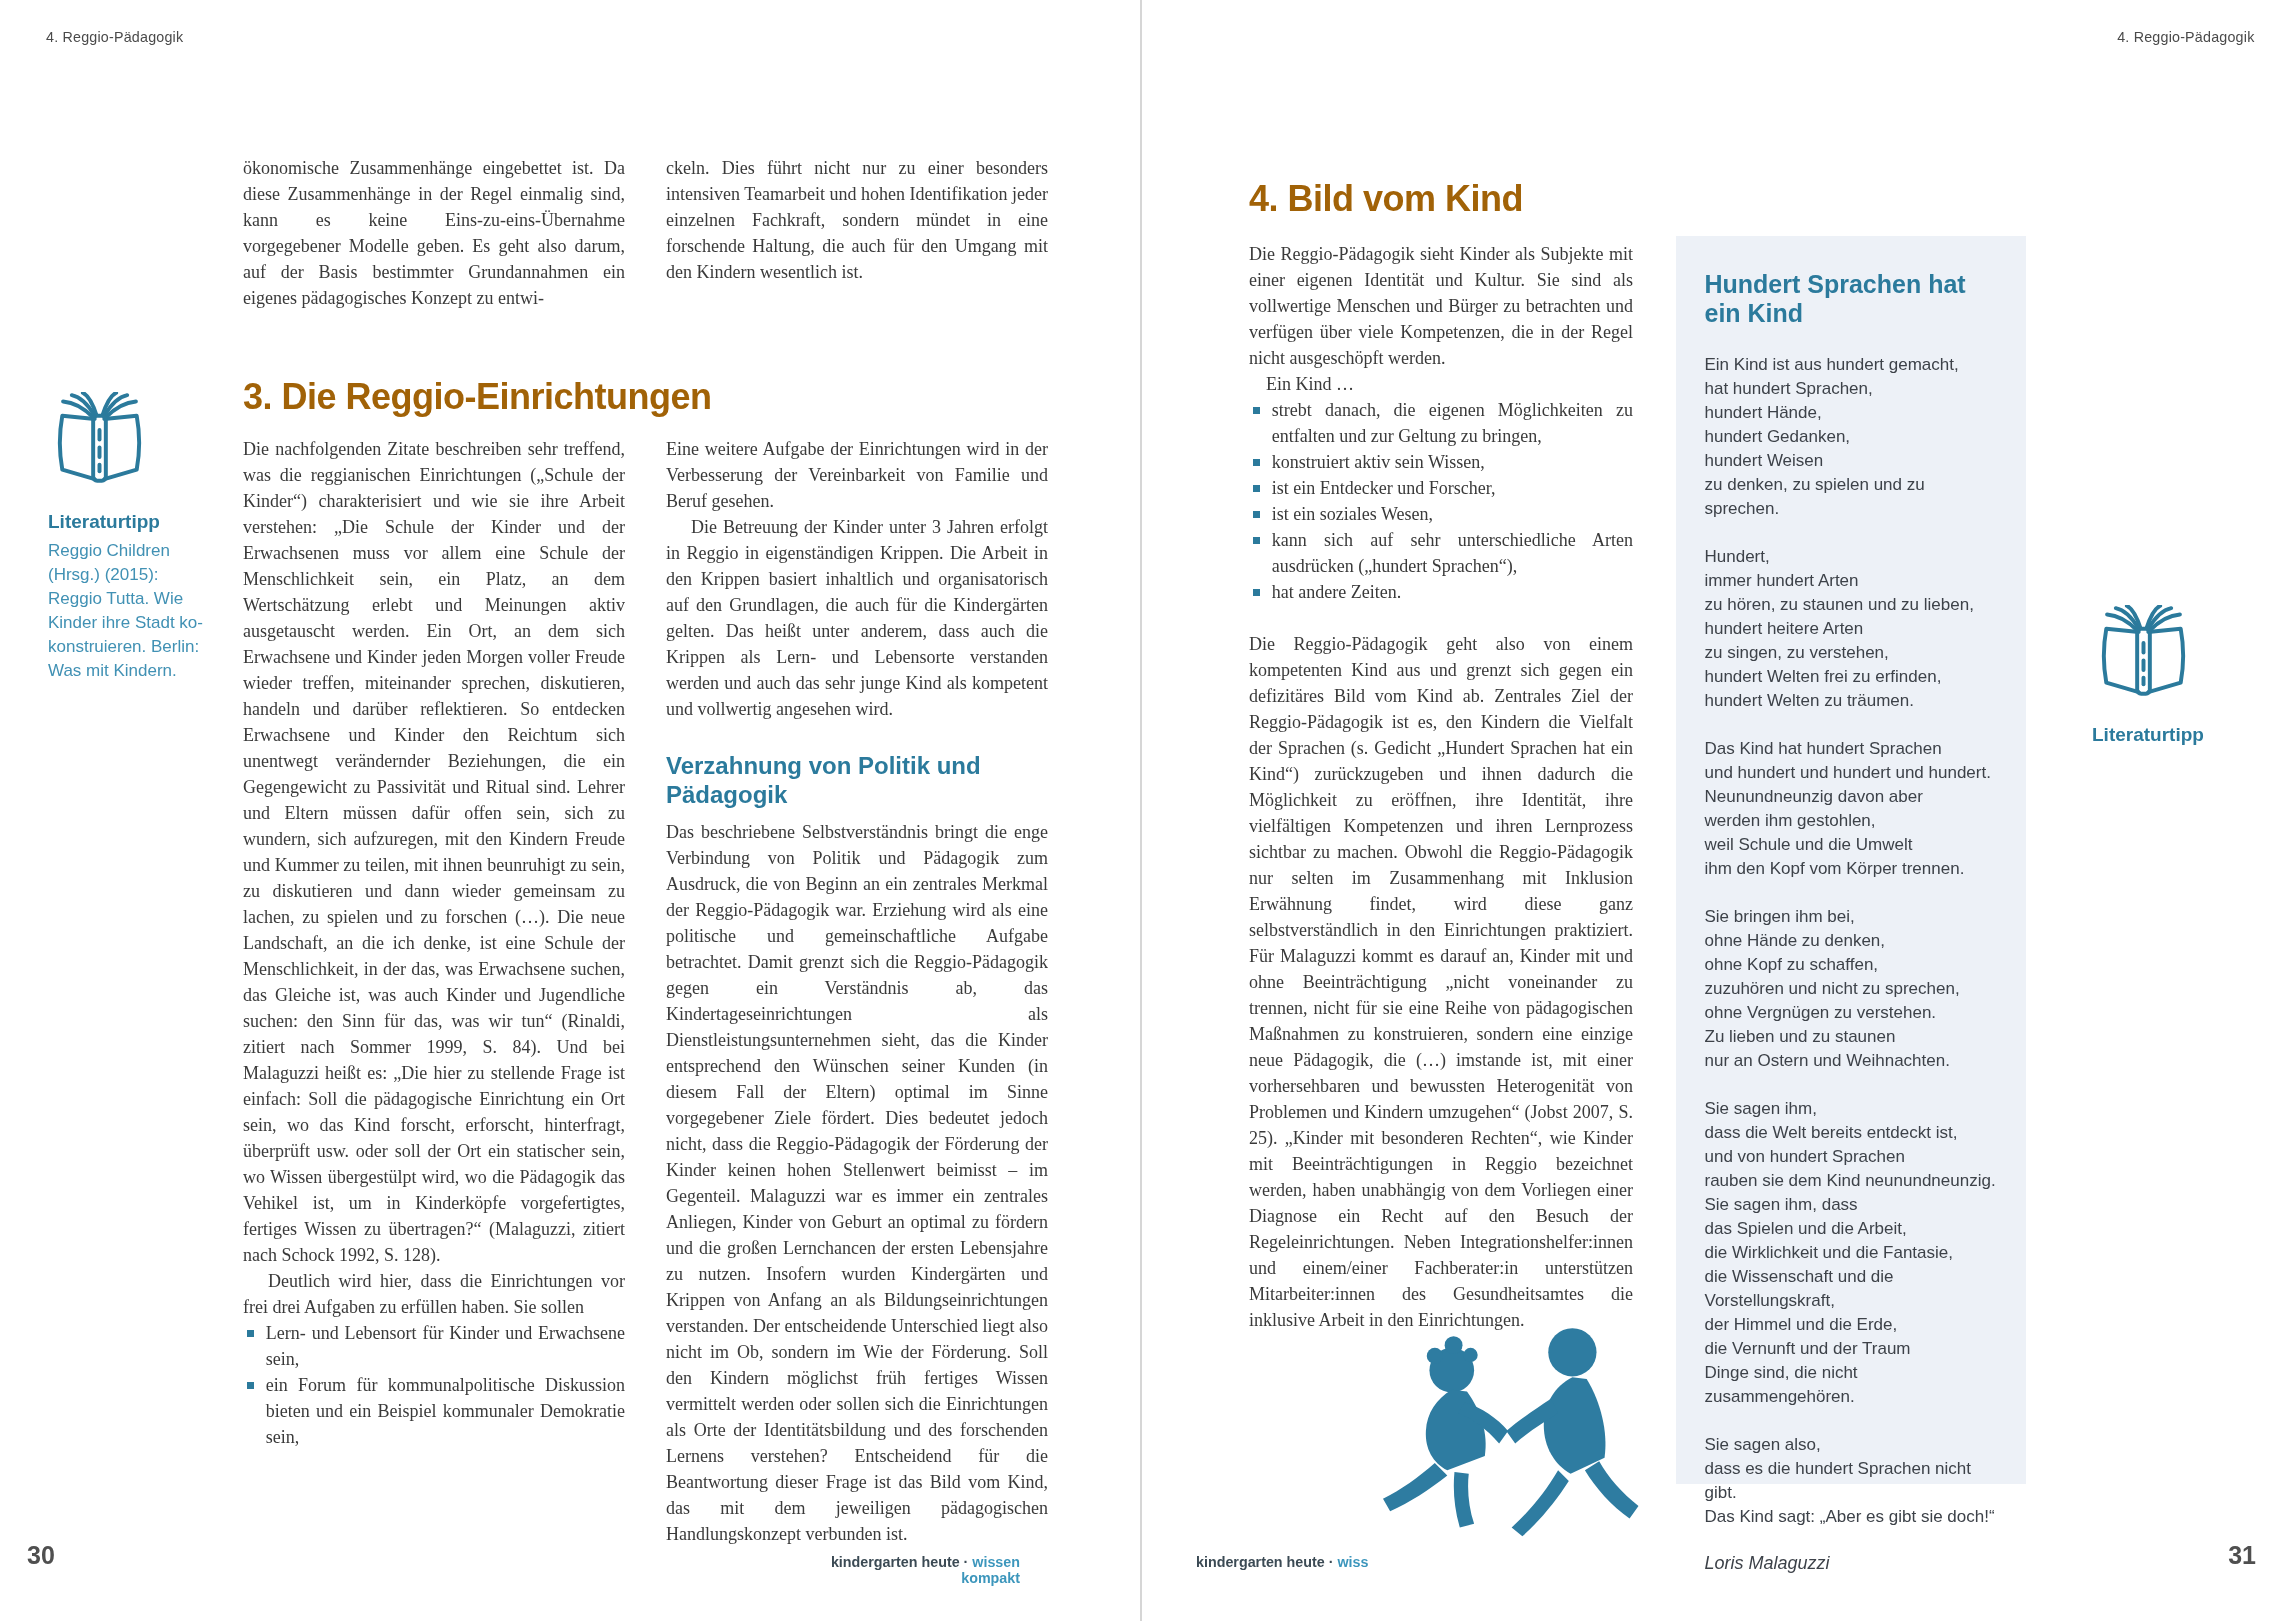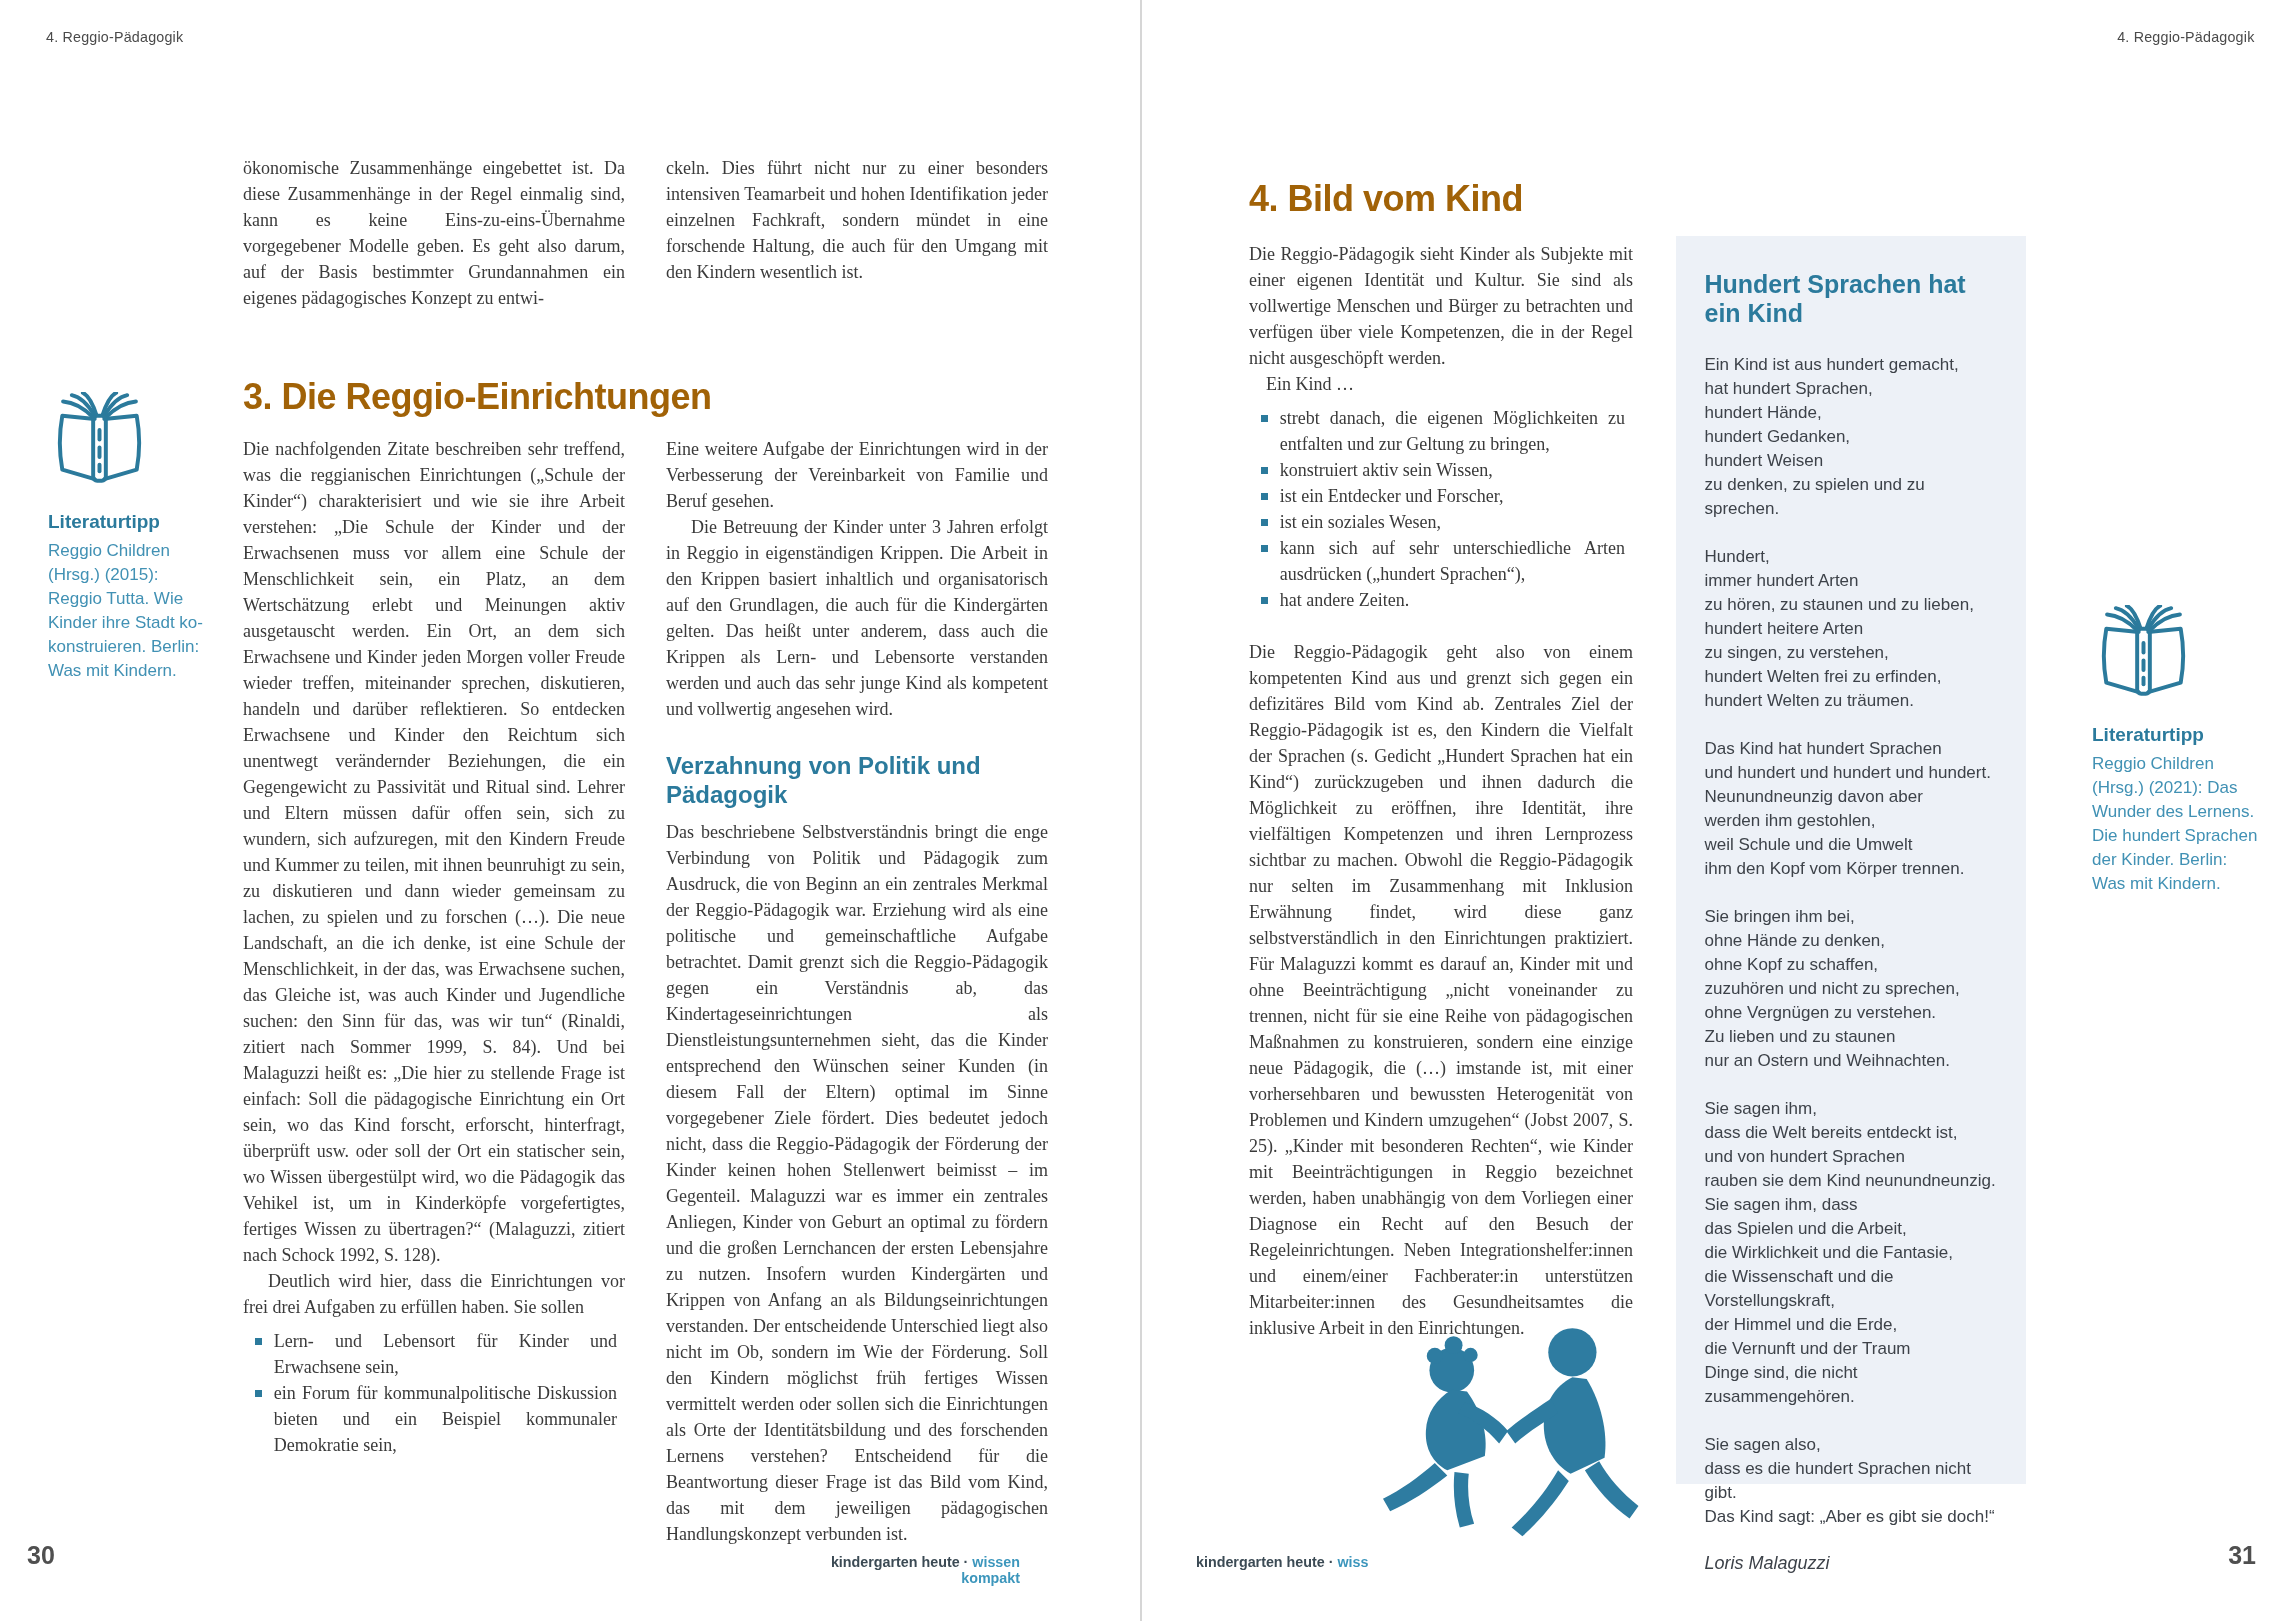--- a/index.html
+++ b/index.html
@@ -18,21 +18,21 @@
   .h1{position:absolute;margin:0;font-family:"Liberation Sans",sans-serif;font-weight:bold;
     color:#a16207;font-size:36px;line-height:40px;letter-spacing:-0.5px;}
   .h2{margin:30px 0 9.5px 0;font-family:"Liberation Sans",sans-serif;font-weight:bold;
     color:#2b7a9c;font-size:24px;line-height:28.5px;text-align:left;}
   .intro-col{position:absolute;top:155px;width:382px;}
   .intro1{left:243px;}
   .intro2{left:666px;}
   .col{position:absolute;top:436px;width:382px;}
   .col-a{left:243px;}
   .col-b{left:666px;}
-  ul.bullets{list-style:none;margin:8px;padding:0;}
+  ul.bullets{list-style:none;margin:0;padding:0;}
   ul.bullets li{display:flex;gap:11.4px;padding-left:3.8px;}
   ul.bullets .sq{flex:0 0 auto;width:7.6px;height:7.6px;background:#2b7a9c;margin-top:9.5px;}
   ul.bullets .txt{flex:1;text-align:justify;}
   .littip{position:absolute;font-family:"Liberation Sans",sans-serif;}
   .littip-label{font-weight:bold;color:#2b7a9c;font-size:19px;margin:21px 0 5.7px 0;}
   .littip-text{color:#4191b4;font-size:17px;line-height:24px;}
   .poem-box{position:absolute;left:1676px;top:236px;width:350px;height:1248px;
     background:#edf1f7;box-sizing:border-box;padding:34px 28.5px;
     font-family:"Liberation Sans",sans-serif;}
   .poem-title{margin:0 0 25px 0;font-weight:bold;font-size:25px;color:#2b7a9c;}
@@ -208,21 +208,20 @@
         <path d="M69,29 C74,13 80,4 86,1"></path>
         <path d="M59,34 L18,30 C14,52 14,76 18,98 L59,110"></path>
         <path d="M71,34 L112,30 C116,52 116,76 112,98 L71,110"></path>
         <rect x="57" y="30" width="16" height="82" rx="5"></rect>
         <line x1="65" y1="48" x2="65" y2="60"></line>
         <line x1="65" y1="70" x2="65" y2="82"></line>
         <line x1="65" y1="92" x2="65" y2="100"></line>
       </svg>
     </span>
     <div class="littip-label">Literaturtipp</div>
-    <div class="littip-text">Reggio Children (Hrsg.) (2021): Das Wunder des Lernens. Die hundert Sprachen der Kinder. Berlin: Was mit Kindern.</div>
   </aside>
 
   <div class="illustration">
     <svg viewBox="0 0 340 300" width="304" height="268">
       <g fill="#2e7ca1">
         <circle cx="97" cy="64" r="25"></circle>
         <circle cx="78" cy="48" r="9"></circle>
         <circle cx="99" cy="36" r="10"></circle>
         <circle cx="118" cy="47" r="8"></circle>
         <path d="M97,86 C80,96 69,112 68,132 C67,152 76,168 92,176 L134,160 C138,136 130,110 114,88 Z"></path>

